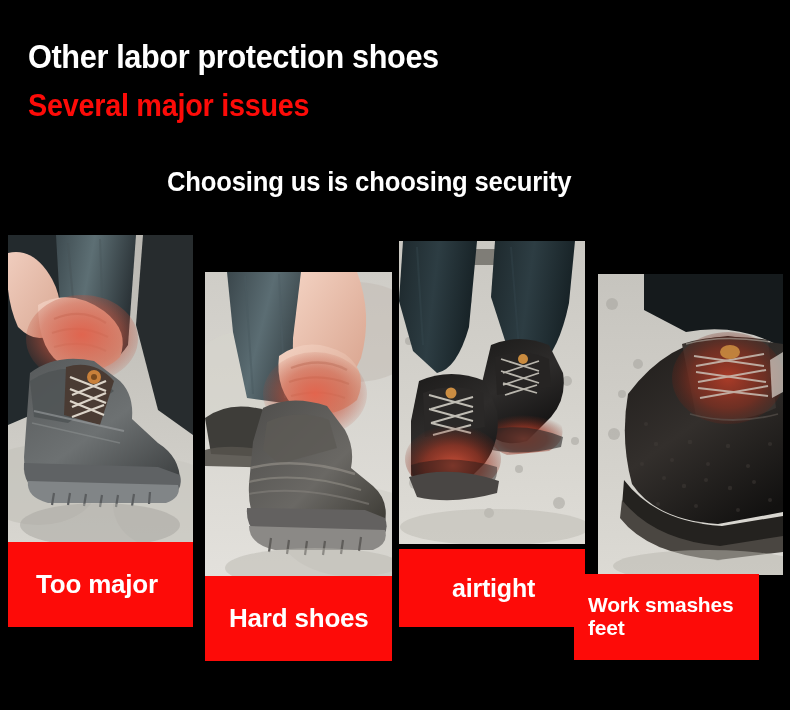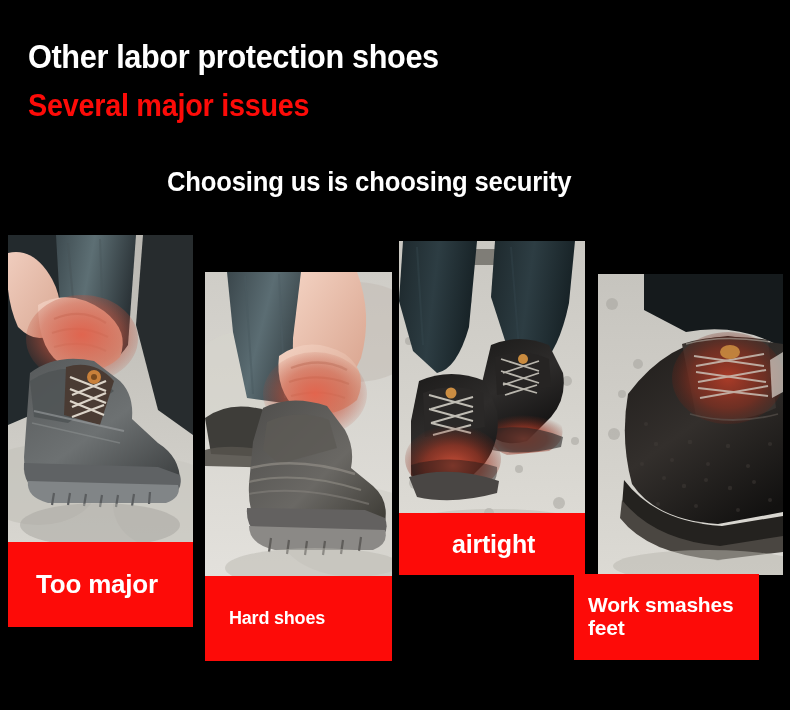--- a/index.html
+++ b/index.html
@@ -77,25 +77,25 @@
   }
 
   
   #panel-1 { left: 8px;   top: 225px; width: 185px; height: 310px; }
   #panel-2 { left: 205px; top: 262px; width: 187px; height: 306px; }
   #panel-3 { left: 399px; top: 231px; width: 186px; height: 303px; }
   #panel-4 { left: 598px; top: 264px; width: 185px; height: 301px; }
 
   #label-1 { left: 8px;   top: 532px; width: 185px; height: 85px; }
   #label-2 { left: 205px; top: 566px; width: 187px; height: 85px; }
-  #label-3 { left: 399px; top: 503px; width: 186px; height: 62px; }
+  #label-3 { left: 399px; top: 539px; width: 186px; height: 78px; }
   #label-4 { left: 574px; top: 564px; width: 185px; height: 86px; }
 
   #label-1 .label-text { font-size: 26px; padding-left: 28px; }
-  #label-2 .label-text { font-size: 18px; padding-left: 24px; }
+  #label-2 .label-text { font-size: 26px; padding-left: 24px; }
   #label-3 .label-text { font-size: 25px; padding-left: 53px; }
   #label-4 .label-text { font-size: 21px; padding-left: 14px; }
 </style>
 </head>
 <body>
 
 <div class="page">
 
   <div class="headline-1">Other labor protection shoes</div>
   <div class="headline-2">Several major issues</div>

